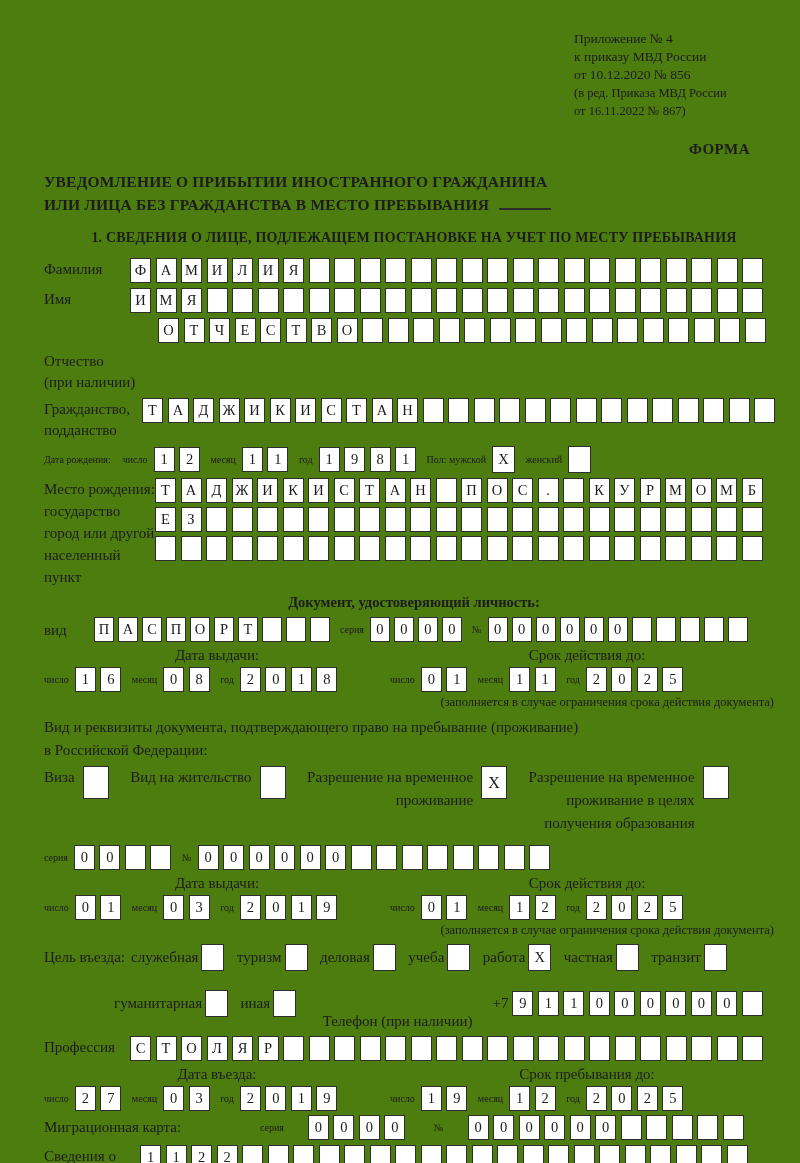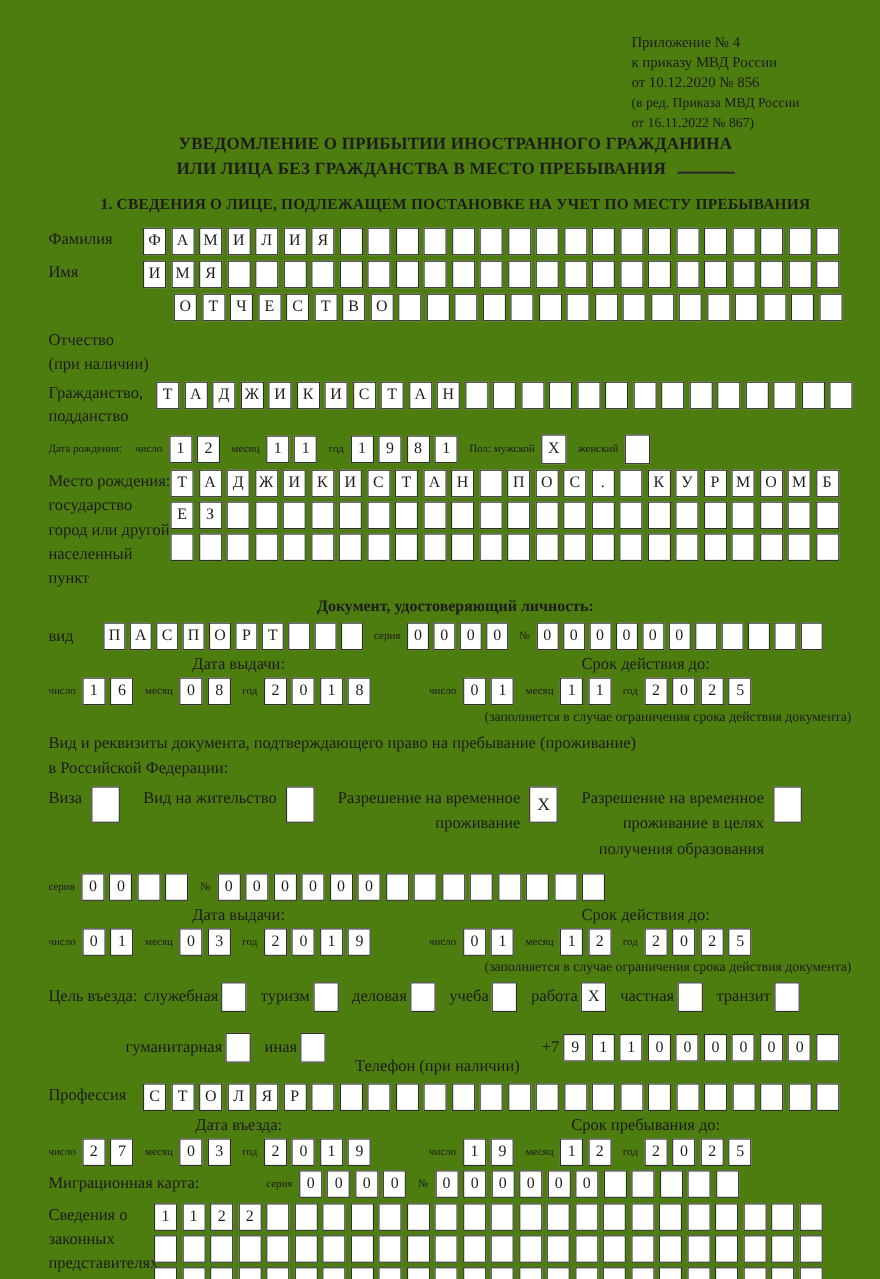--- a/index.html
+++ b/index.html
@@ -6,21 +6,21 @@
   html,body { background:#ffffff; }
   .page {
     position:relative; width:800px; height:1163px; overflow:hidden;
     background:#4d7c0f; color:#1c1c1c;
     font-family:"Liberation Serif","DejaVu Serif",serif;
     padding:30px 16px 0 44px;
   }
   .appendix { width:196px; margin-left:auto; margin-right:14px; font-size:13.5px; line-height:18px; }
   .appendix .small { font-size:12.5px; line-height:16.5px; margin-top:1px; }
   .forma { text-align:right; margin-right:34px; margin-top:22px; font-weight:bold; font-size:15px; letter-spacing:.5px; }
-  .title { text-align:center; font-weight:bold; font-size:15.5px; line-height:23px; margin-top:0; letter-spacing:.2px; }
+  .title { text-align:left; font-weight:bold; font-size:15.5px; line-height:23px; margin-top:12px; letter-spacing:.2px; }
   .blank-underline { display:inline-block; width:52px; border-bottom:2px solid #2d2d2d; margin-left:10px; }
   .sec-heading { text-align:center; font-weight:bold; font-size:14px; margin-top:14px; letter-spacing:.2px; }
   .formbody { margin-top:12px; }
 
   .frow { display:flex; align-items:flex-start; margin-bottom:5px; }
   .lbl { font-size:15px; line-height:22px; flex-shrink:0; }
   .lbl .l2 { line-height:21px; }
   .w-sur { width:86px; } .w-pat { width:114px;margin-top:32px; } .w-cit { width:98px; }
   .w-bp  { width:111px; } .w-rep { width:96px; } .w-prof { width:86px; }
   .w-vid { width:50px; }
@@ -69,20 +69,21 @@
 <div class="page">
 
   <div class="appendix">
     <div>Приложение № 4</div>
     <div>к приказу МВД России</div>
     <div>от 10.12.2020 № 856</div>
     <div class="small">(в ред. Приказа МВД России</div>
     <div class="small">от 16.11.2022 № 867)</div>
   </div>
 
+  <div class="forma">ФОРМА</div>
 
   <div class="title">
     <div>УВЕДОМЛЕНИЕ О ПРИБЫТИИ ИНОСТРАННОГО ГРАЖДАНИНА</div>
     <div><span>ИЛИ ЛИЦА БЕЗ ГРАЖДАНСТВА В МЕСТО ПРЕБЫВАНИЯ</span><span class="blank-underline"></span></div>
   </div>
 
   <div class="sec-heading">1. СВЕДЕНИЯ О ЛИЦЕ, ПОДЛЕЖАЩЕМ ПОСТАНОВКЕ НА УЧЕТ ПО МЕСТУ ПРЕБЫВАНИЯ</div>
 
   <div class="formbody">
 
@@ -678,21 +679,21 @@
         <span class="word">год</span>
         <span class="boxes">
             <span class="cell">2</span>
             <span class="cell">0</span>
             <span class="cell">2</span>
             <span class="cell">5</span>
           </span>
       </div>
     </div>
 
-    <div class="frow" style="align-items:flex-start; margin-top:4px;">
+    <div class="frow" style="align-items:flex-start; margin-top:4px;gap:18px;">
       <div class="mc-label">Миграционная карта:</div>
       <span class="word">серия</span>
       <span class="boxes">
           <span class="cell">0</span>
           <span class="cell">0</span>
           <span class="cell">0</span>
           <span class="cell">0</span>
         </span>
       <span class="word">№</span>
       <span class="boxes">

